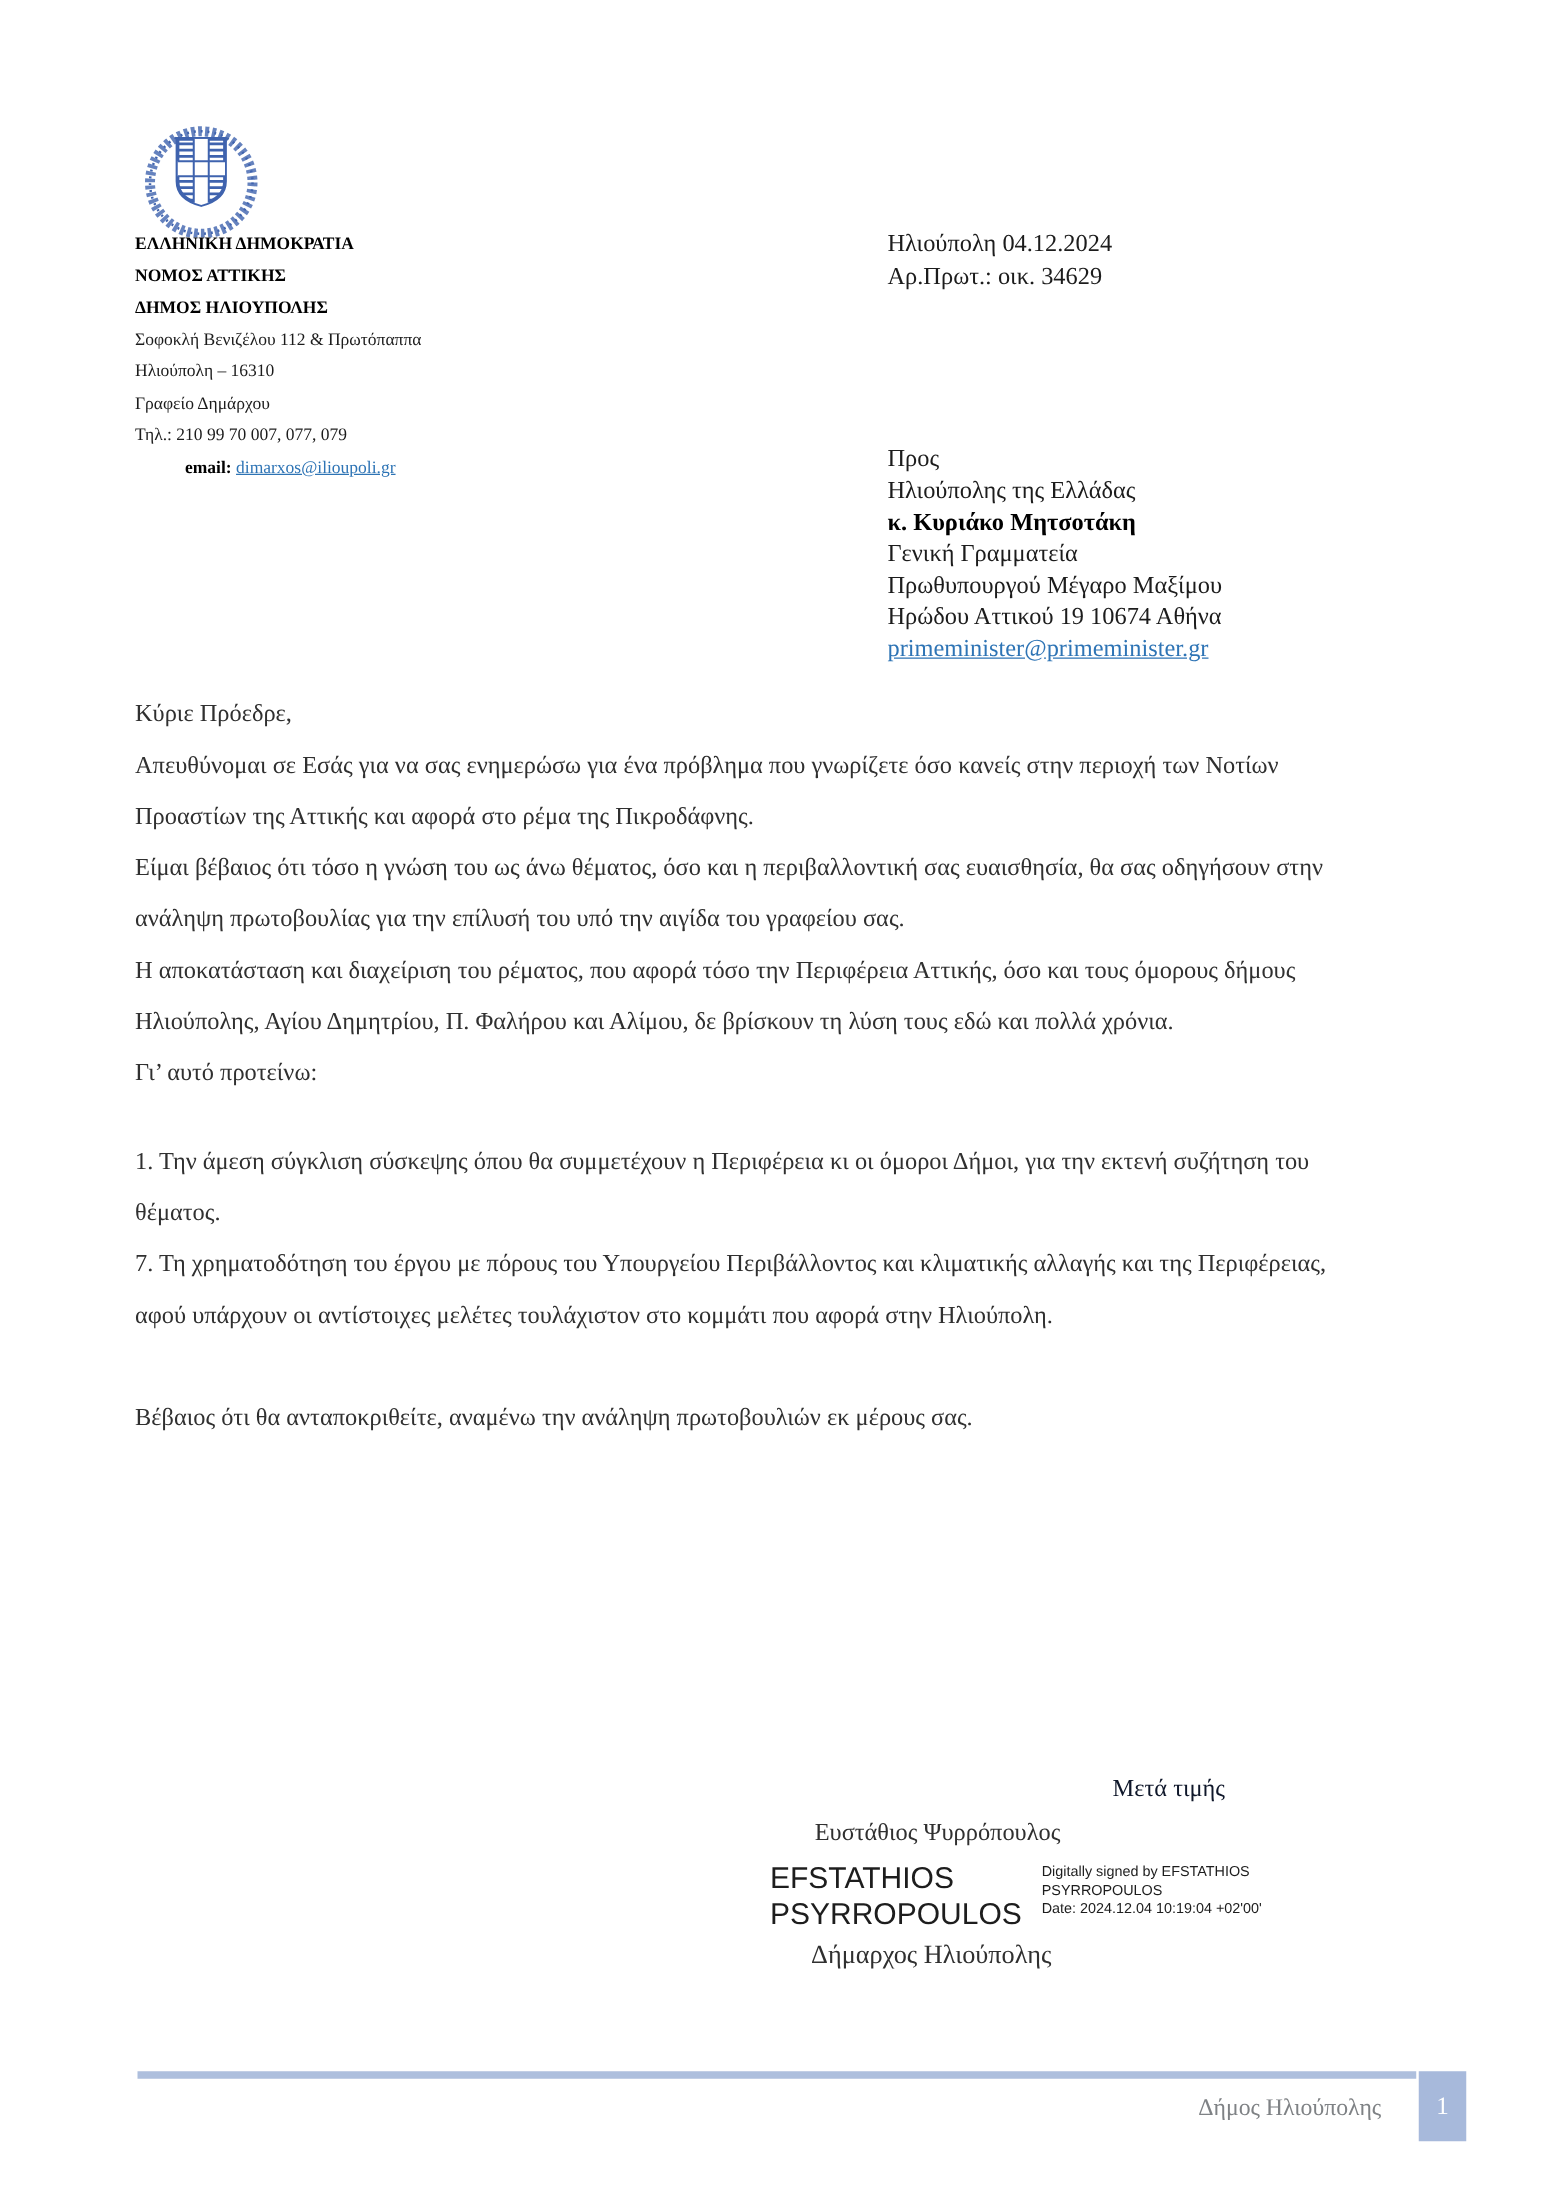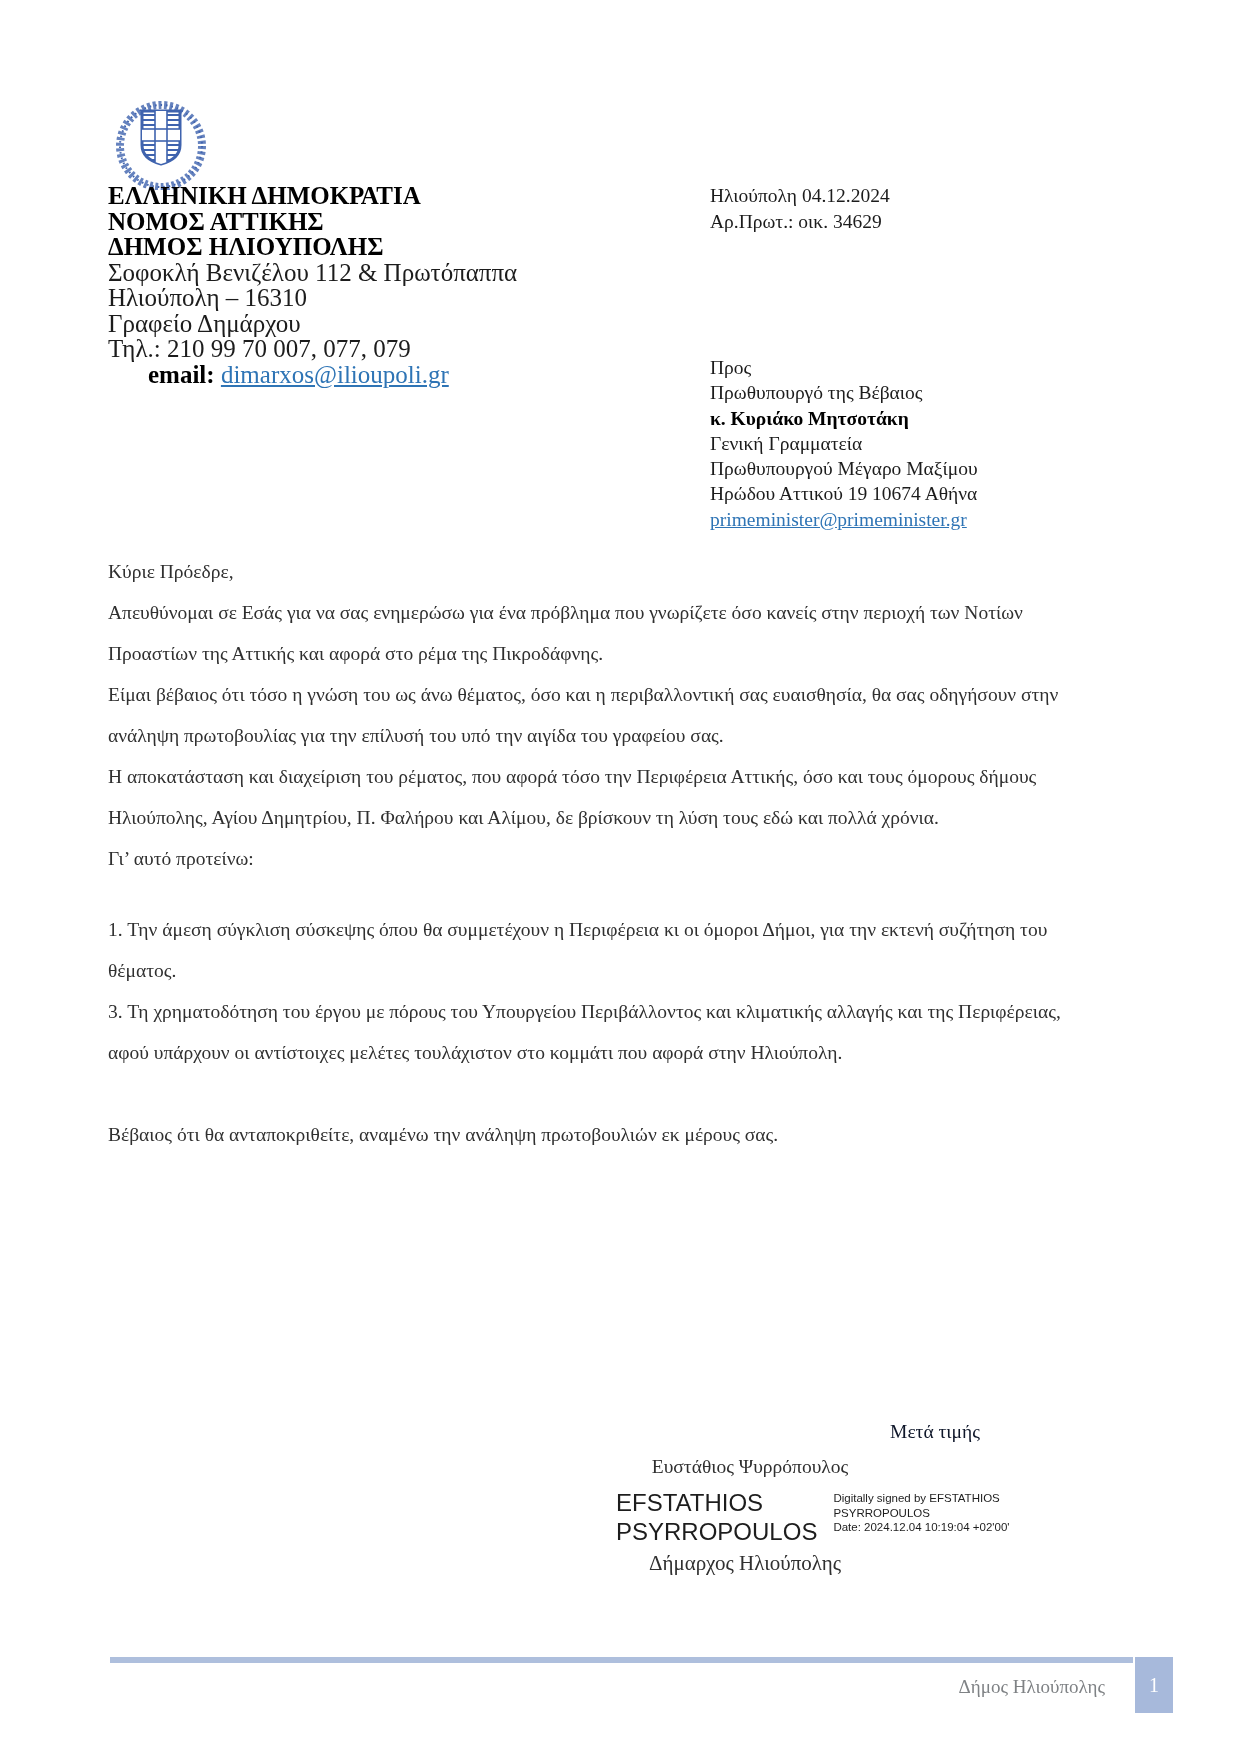--- a/index.html
+++ b/index.html
@@ -10,21 +10,21 @@
     background: #ffffff;
     font-family: "Liberation Serif", "DejaVu Serif", serif;
     overflow: hidden;
   }
   
   .emblem { position: absolute; left: 108px; top: 96px; width: 106px; height: 94px; }
 
   
   .sender {
     position: absolute; left: 108px; top: 183px;
-    font-size: 25px; line-height: 25.5px; color: #1c1c1c;
+    font-size: 14px; line-height: 25.5px; color: #1c1c1c;
     white-space: nowrap;
   }
   .sender .org { font-weight: bold; color: #000000; }
   .sender .email-label { font-weight: bold; color: #000000; margin-left: 40px; }
   a.doc-link { color: #2e74b5; text-decoration: underline; cursor: pointer; }
 
   
   .meta {
     position: absolute; left: 710px; top: 183px;
     font-size: 19.5px; line-height: 25.5px; color: #1c1c1c;
@@ -120,39 +120,39 @@
     </div>
   </div>
 
   <div class="meta">
     <div>Ηλιούπολη 04.12.2024</div>
     <div>Αρ.Πρωτ.: οικ. 34629</div>
   </div>
 
   <div class="recipient">
     <div>Προς</div>
-    <div>Πρωθυπουργό της Βέβαιος</div>
+    <div>Ηλιούπολης της Ελλάδας</div>
     <div class="bold">κ. Κυριάκο Μητσοτάκη</div>
     <div>Γενική Γραμματεία</div>
     <div>Πρωθυπουργού Μέγαρο Μαξίμου</div>
     <div>Ηρώδου Αττικού 19 10674 Αθήνα</div>
     <div>
       <a class="doc-link">primeminister@primeminister.gr</a>
     </div>
   </div>
 
   <div class="body-block">
     <p>Κύριε Πρόεδρε,</p>
     <p>Απευθύνομαι σε Εσάς για να σας ενημερώσω για ένα πρόβλημα που γνωρίζετε όσο κανείς στην περιοχή των Νοτίων Προαστίων της Αττικής και αφορά στο ρέμα της Πικροδάφνης.</p>
     <p>Είμαι βέβαιος ότι τόσο η γνώση του ως άνω θέματος, όσο και η περιβαλλοντική σας ευαισθησία, θα σας οδηγήσουν στην ανάληψη πρωτοβουλίας για την επίλυσή του υπό την αιγίδα του γραφείου σας.</p>
     <p>Η αποκατάσταση και διαχείριση του ρέματος, που αφορά τόσο την Περιφέρεια Αττικής, όσο και τους όμορους δήμους Ηλιούπολης, Αγίου Δημητρίου, Π. Φαλήρου και Αλίμου, δε βρίσκουν τη λύση τους εδώ και πολλά χρόνια.</p>
     <p>Γι’ αυτό προτείνω:</p>
     <div class="list">
       <p>1. Την άμεση σύγκλιση σύσκεψης όπου θα συμμετέχουν η Περιφέρεια κι οι όμοροι Δήμοι, για την εκτενή συζήτηση του θέματος.</p>
-      <p>3. Τη χρηματοδότηση του έργου με πόρους του Υπουργείου Περιβάλλοντος και κλιματικής αλλαγής και της Περιφέρειας, αφού υπάρχουν οι αντίστοιχες μελέτες τουλάχιστον στο κομμάτι που αφορά στην Ηλιούπολη.</p>
+      <p>7. Τη χρηματοδότηση του έργου με πόρους του Υπουργείου Περιβάλλοντος και κλιματικής αλλαγής και της Περιφέρειας, αφού υπάρχουν οι αντίστοιχες μελέτες τουλάχιστον στο κομμάτι που αφορά στην Ηλιούπολη.</p>
     </div>
     <p class="closing">Βέβαιος ότι θα ανταποκριθείτε, αναμένω την ανάληψη πρωτοβουλιών εκ μέρους σας.</p>
   </div>
 
   <div class="valediction">Μετά τιμής</div>
   <div class="sig-name">Ευστάθιος Ψυρρόπουλος</div>
 
   <div class="digital-sig">
     <div class="big-name">
       <div>EFSTATHIOS</div>

